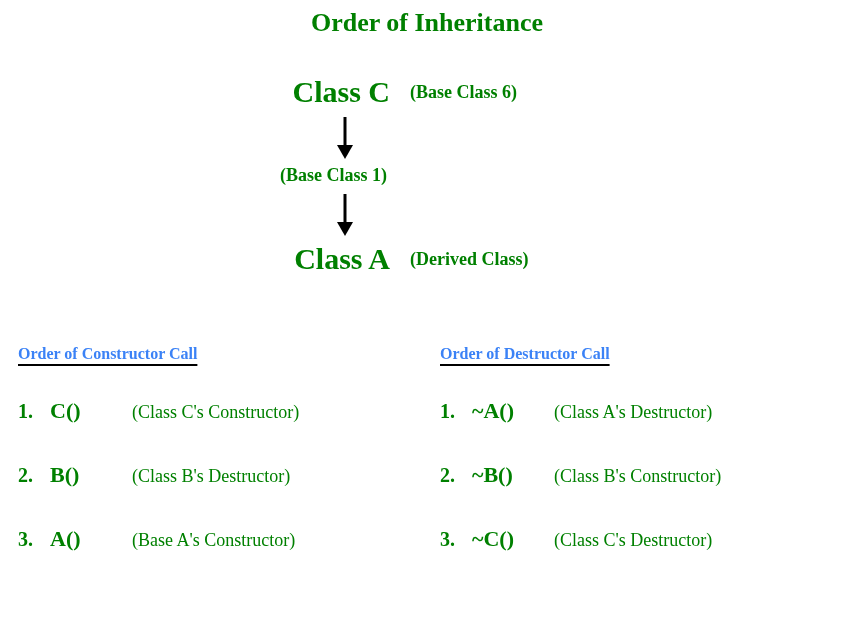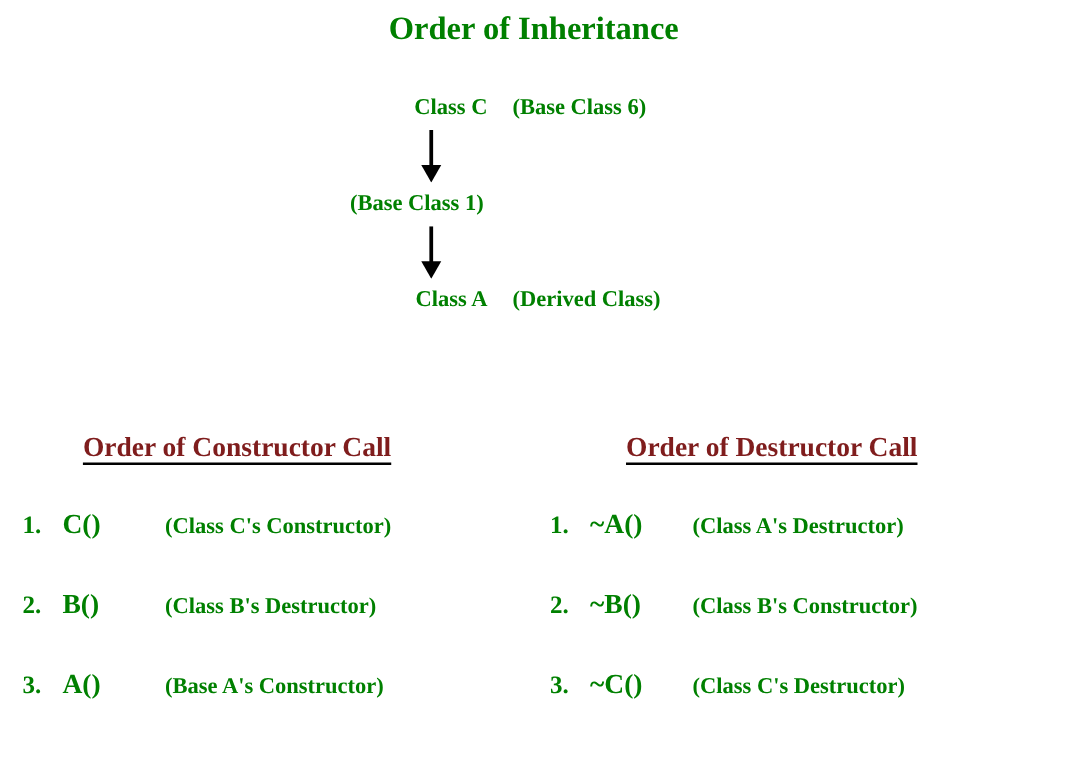--- a/index.html
+++ b/index.html
@@ -33,49 +33,48 @@
       width: 400px;
     }
     .class-row {
       display: flex;
       align-items: center;
       gap: 20px;
       margin-bottom: 8px;
     }
     .class-name {
       color: #008000;
-      font-size: 18px;
+      font-size: 30px;
       font-weight: bold;
       width: 110px;
       text-align: right;
     }
     .class-desc {
       color: #008000;
       font-size: 18px;
       font-weight: bold;
     }
     .arrow-container {
       width: 110px;
       display: flex;
       justify-content: flex-end;
       padding-right: 35px;
       margin-bottom: 6px;
     }
     .arrow svg {
       display: block;
     }
     .section-title {
-      color: #7f1d1d;
-      font-size: 22px;
+      color: #3b82f6;
+      font-size: 16px;
       font-weight: bold;
       text-decoration: underline;
       text-underline-offset: 5px;
       text-decoration-thickness: 2px;
       text-decoration-color: #000;
-      text-align: right;
     }
     .constructor-section {
       position: absolute;
       top: 345px;
       left: 18px;
     }
     .destructor-section {
       position: absolute;
       top: 345px;
       left: 440px;
@@ -97,21 +96,21 @@
     }
     .call-name {
       color: #008000;
       font-size: 22px;
       font-weight: bold;
       width: 60px;
     }
     .call-desc {
       color: #008000;
       font-size: 18px;
-      font-weight: bold;
+      font-weight: normal;
       margin-left: 10px;
     }
   </style>
 </head>
 <body>
 
 <div class="title">Order of Inheritance</div>
 
 <div class="hierarchy">
   <div class="class-row">

